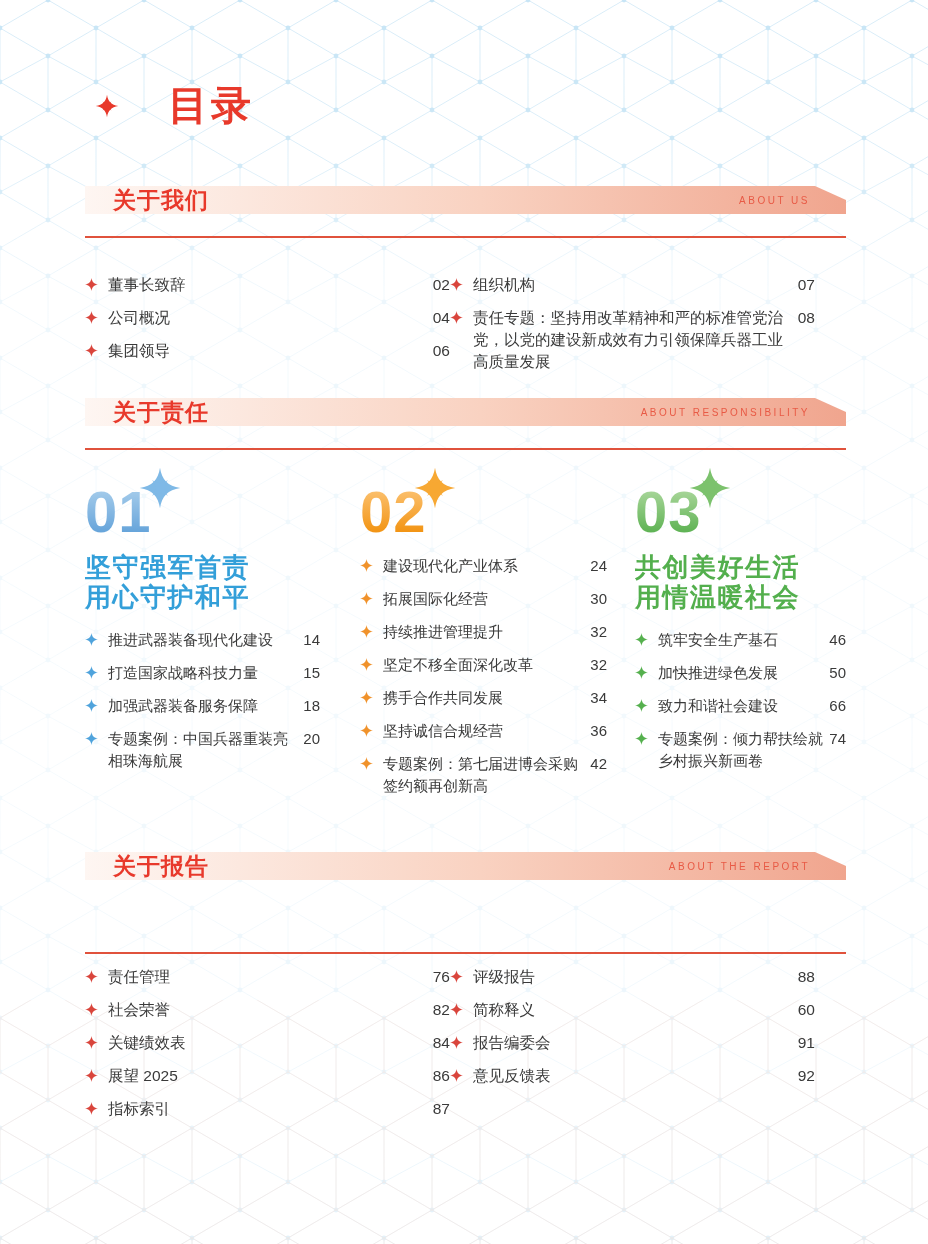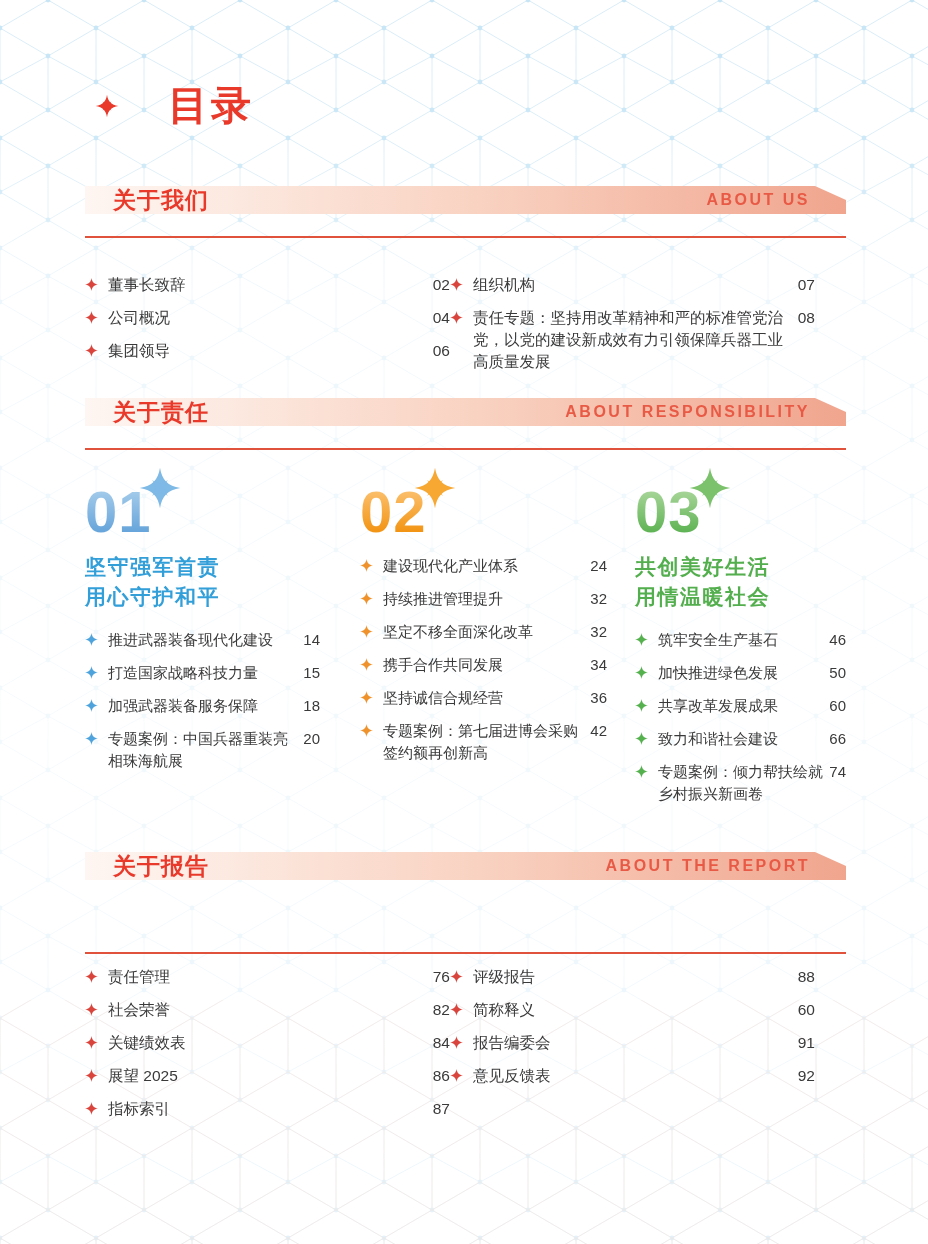--- a/index.html
+++ b/index.html
@@ -17,21 +17,21 @@
 
   
   .banner{
     left:85px;width:761px;height:28px;box-sizing:border-box;
     display:flex;align-items:center;justify-content:space-between;
     padding:0 36px 0 28px;
     background:linear-gradient(90deg,#FEF6F2 0%,#F9D2C1 52%,#F0A58E 100%);
     clip-path:polygon(0 0,730px 0,761px 14px,761px 44px,0 44px);
   }
   .banner .cn{font-size:23px;font-weight:bold;color:#E8392B;letter-spacing:1px;}
-  .banner .en{font-size:16px;font-weight:bold;color:#E85A45;letter-spacing:2.5px;}
+  .banner .en{font-size:10px;font-weight:normal;color:#E85A45;letter-spacing:2.5px;}
   .rule{left:85px;width:761px;height:2px;background:#E0523C;}
 
   
   .item{display:flex;align-items:flex-start;line-height:22px;margin-bottom:11px;font-size:15.5px;color:#3a3a3a;}
   .bul{width:13px;height:13px;flex:none;margin:4px 10px 0 0;}
   .lbl{flex:1;}
   .pg{margin-left:8px;white-space:nowrap;}
 
   
   .two-col{left:85px;width:761px;display:flex;}
@@ -51,21 +51,21 @@
     font-size:58px;font-weight:bold;line-height:52px;letter-spacing:1px;
     -webkit-background-clip:text;background-clip:text;color:transparent;display:inline-block;
   }
   .ch-blue  .chap-num{background-image:linear-gradient(180deg,#AACFEC 0%,#5E9FD8 100%);}
   .ch-orange .chap-num{background-image:linear-gradient(180deg,#FCC476 0%,#F18E07 100%);}
   .ch-green .chap-num{background-image:linear-gradient(180deg,#AFD9A0 0%,#55AE4B 100%);}
   .chap-spark{position:absolute;width:54px;height:58px;left:48px;top:-27px;}
   .ch-blue  .chap-spark{fill:#7FB9E6;}
   .ch-orange .chap-spark{fill:#F7A833;}
   .ch-green .chap-spark{fill:#7CC26D;}
-  .chap-head{margin:14px 0 0;font-size:21px;font-weight:bold;line-height:30px;letter-spacing:1.5px;}
+  .chap-head{margin:14px 0 0;font-size:26px;font-weight:bold;line-height:30px;letter-spacing:1.5px;}
   .chap-head span{display:block;}
   .ch-blue  .chap-head{color:#339FD9;}
   .ch-orange .chap-head{color:#F5941E;}
   .ch-green .chap-head{color:#53AF4D;}
   .chap .items{margin-top:17px;}
   .chap .item{font-size:15px;}
   .chap .pg{margin-left:6px;}
   .ch-blue  .bul{fill:#4FA3DC;}
   .ch-orange .bul{fill:#F0922B;}
   .ch-green .bul{fill:#55B04E;}
@@ -239,20 +239,27 @@
           <svg class="bul" viewBox="0 0 24 24">
             <use href="#spark"></use>
           </svg>
           <span class="lbl">建设现代化产业体系</span>
           <span class="pg">24</span>
         </div>
       <div class="item">
           <svg class="bul" viewBox="0 0 24 24">
             <use href="#spark"></use>
           </svg>
+          <span class="lbl">拓展国际化经营</span>
+          <span class="pg">30</span>
+        </div>
+      <div class="item">
+          <svg class="bul" viewBox="0 0 24 24">
+            <use href="#spark"></use>
+          </svg>
           <span class="lbl">持续推进管理提升</span>
           <span class="pg">32</span>
         </div>
       <div class="item">
           <svg class="bul" viewBox="0 0 24 24">
             <use href="#spark"></use>
           </svg>
           <span class="lbl">坚定不移全面深化改革</span>
           <span class="pg">32</span>
         </div>
@@ -304,27 +311,20 @@
           <svg class="bul" viewBox="0 0 24 24">
             <use href="#spark"></use>
           </svg>
           <span class="lbl">加快推进绿色发展</span>
           <span class="pg">50</span>
         </div>
       <div class="item">
           <svg class="bul" viewBox="0 0 24 24">
             <use href="#spark"></use>
           </svg>
-          <span class="lbl">共享改革发展成果</span>
-          <span class="pg">60</span>
-        </div>
-      <div class="item">
-          <svg class="bul" viewBox="0 0 24 24">
-            <use href="#spark"></use>
-          </svg>
           <span class="lbl">致力和谐社会建设</span>
           <span class="pg">66</span>
         </div>
       <div class="item">
           <svg class="bul" viewBox="0 0 24 24">
             <use href="#spark"></use>
           </svg>
           <span class="lbl">专题案例：倾力帮扶绘就乡村振兴新画卷</span>
           <span class="pg">74</span>
         </div>

